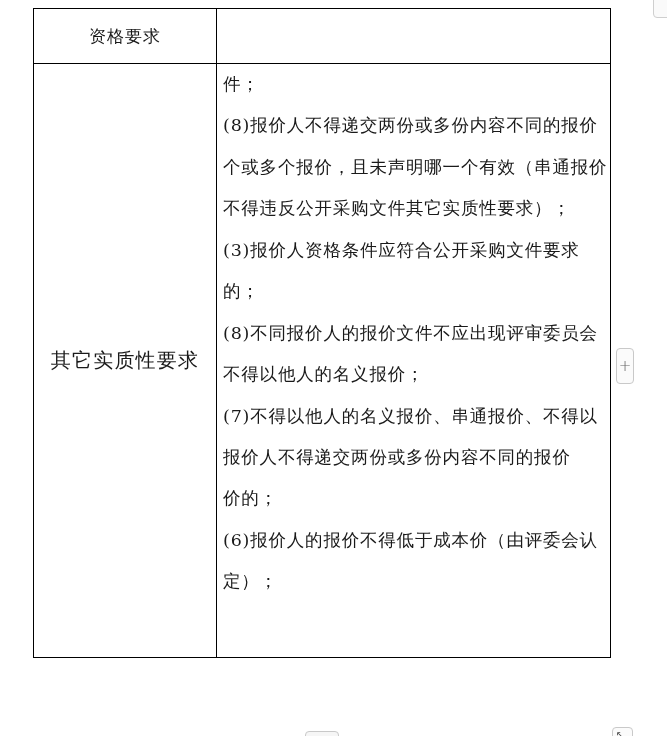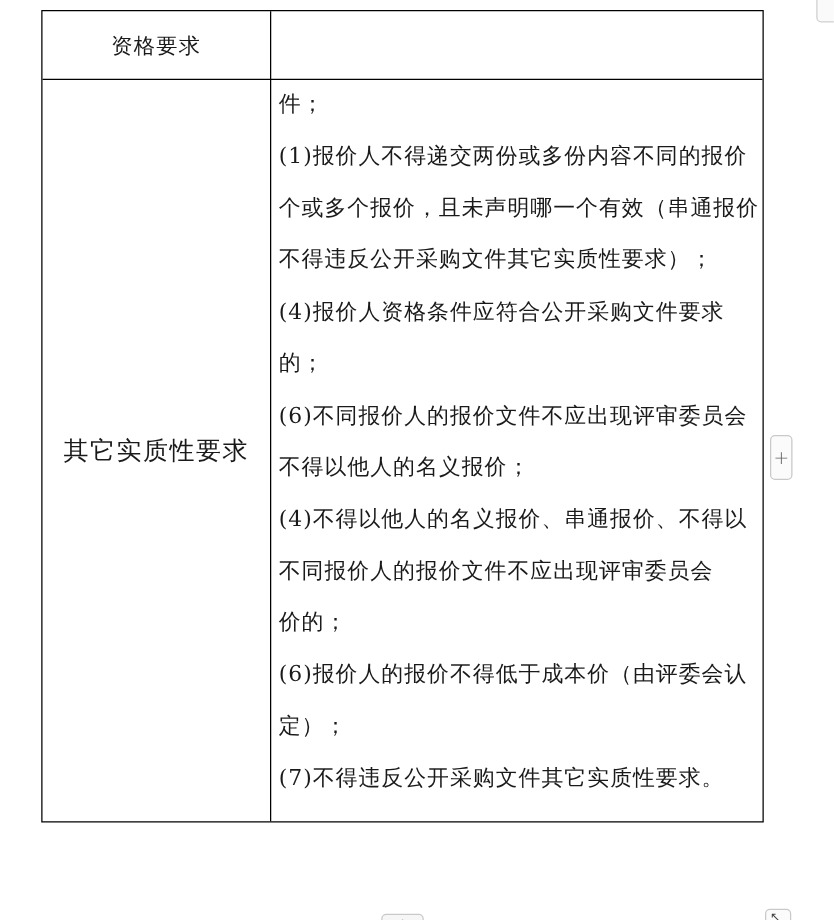--- a/index.html
+++ b/index.html
@@ -97,33 +97,32 @@
     </div>
 
     <div class="cell cell-r1c2"></div>
 
     <div class="cell cell-r2c1">
       <span>其它实质性要求</span>
     </div>
 
     <div class="cell cell-r2c2">
         <div class="line">件；</div>
-        <div class="line">(1)报价人不得递交两份或多份内容不同的报价</div>
+        <div class="line">(8)报价人不得递交两份或多份内容不同的报价</div>
         <div class="line">个或多个报价，且未声明哪一个有效（串通报价</div>
         <div class="line">不得违反公开采购文件其它实质性要求）；</div>
-        <div class="line">(4)报价人资格条件应符合公开采购文件要求</div>
+        <div class="line">(3)报价人资格条件应符合公开采购文件要求</div>
         <div class="line">的；</div>
-        <div class="line">(6)不同报价人的报价文件不应出现评审委员会</div>
+        <div class="line">(8)不同报价人的报价文件不应出现评审委员会</div>
         <div class="line">不得以他人的名义报价；</div>
-        <div class="line">(4)不得以他人的名义报价、串通报价、不得以</div>
-        <div class="line">不同报价人的报价文件不应出现评审委员会</div>
+        <div class="line">(7)不得以他人的名义报价、串通报价、不得以</div>
+        <div class="line">报价人不得递交两份或多份内容不同的报价</div>
         <div class="line">价的；</div>
         <div class="line">(6)报价人的报价不得低于成本价（由评委会认</div>
         <div class="line">定）；</div>
-        <div class="line">(7)不得违反公开采购文件其它实质性要求。</div>
       </div>
 
   </div>
 
   <div class="ctl add-col">
     <span>+</span>
   </div>
 
   <div class="ctl add-row">
     <span>+</span>

